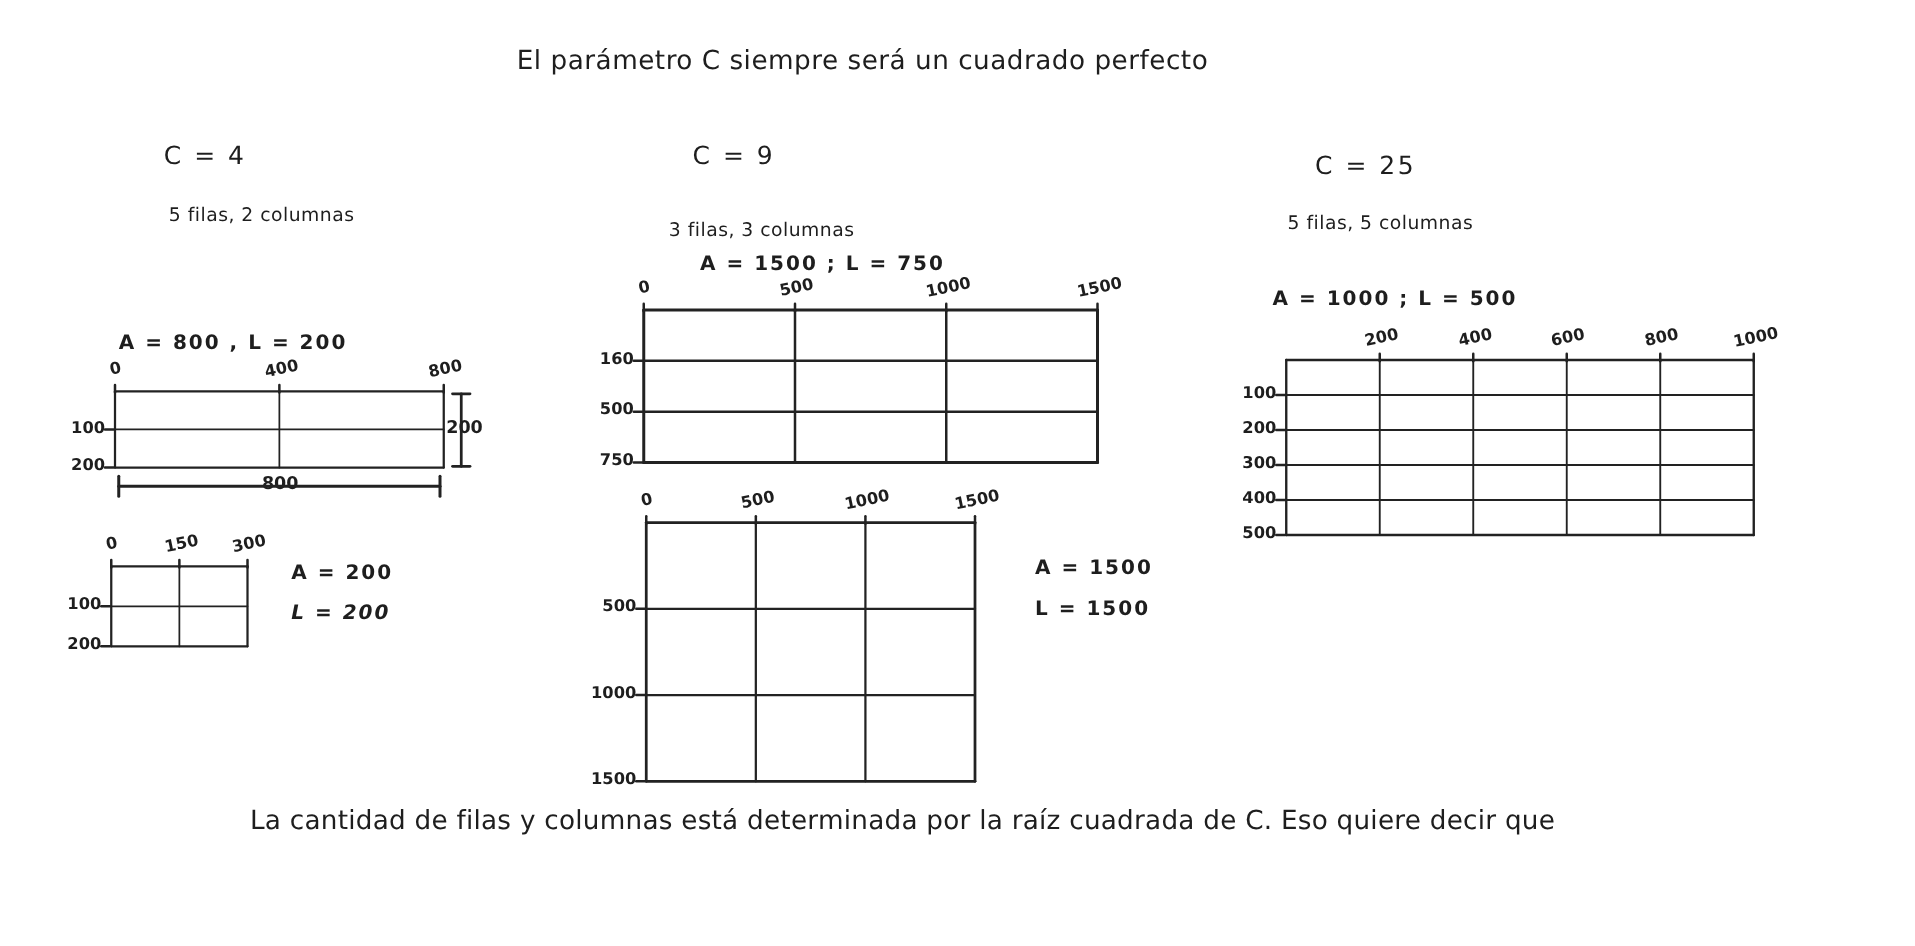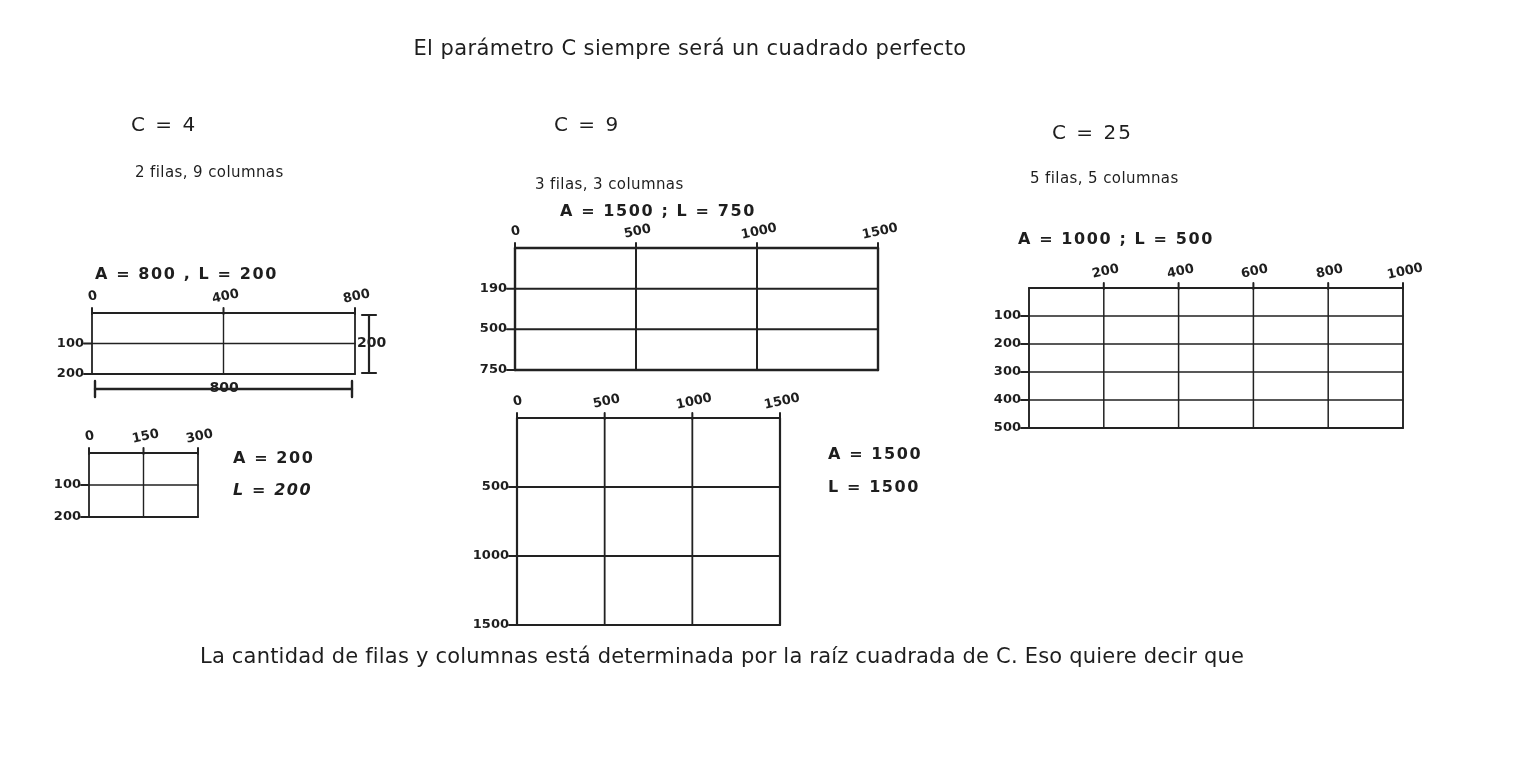--- a/index.html
+++ b/index.html
@@ -21,21 +21,21 @@
          padding:0 4px;white-space:nowrap;}
 </style>
 </head>
 <body>
 
 <div class="page">
 
   <div class="abs title" style="left:690px;top:36px;">El parámetro C siempre será un cuadrado perfecto</div>
 
   <div class="abs heading" style="left:97px;top:112px;">C = 4</div>
-  <div class="abs subheading" style="left:135px;top:163px;">2 filas, 9 columnas</div>
+  <div class="abs subheading" style="left:135px;top:163px;">5 filas, 2 columnas</div>
   <div class="abs figlabel" style="left:95px;top:236px;margin-top:28px;">A = 800 ,   L = 200</div>
   <div class="fig" style="left: 92px; top: 313px; width: 263px; height: 61px;">
       <span class="xtick" style="left: 0px; top: -25px;">0</span>
       <span class="xtick" style="left: 131.5px; top: -25px;">400</span>
       <span class="xtick" style="left: 263px; top: -25px;">800</span>
       <span class="ytick" style="left: -46px; top: 21.5px;">100</span>
       <span class="ytick" style="left: -46px; top: 52px;">200</span>
       <span class="measure-label" style="left: 113.5px; top: 66px;">800</span>
       <span class="measure-label" style="left: 261px; top: 20.5px;">200</span>
       <svg width="263" height="61">
@@ -83,21 +83,21 @@
   <div class="abs figlabel" style="left:233px;top:480px;font-style:italic;">L = 200</div>
 
   <div class="abs heading" style="left:520px;top:112px;">C = 9</div>
   <div class="abs subheading" style="left:535px;top:175px;">3 filas, 3 columnas</div>
   <div class="abs figlabel" style="left:560px;top:201px;">A = 1500 ;   L = 750</div>
   <div class="fig" style="left: 515px; top: 248px; width: 363px; height: 122px;">
       <span class="xtick" style="left: 0px; top: -25px;">0</span>
       <span class="xtick" style="left: 121px; top: -25px;">500</span>
       <span class="xtick" style="left: 242px; top: -25px;">1000</span>
       <span class="xtick" style="left: 363px; top: -25px;">1500</span>
-      <span class="ytick" style="left: -46px; top: 31.6667px;">190</span>
+      <span class="ytick" style="left: -46px; top: 31.6667px;">160</span>
       <span class="ytick" style="left: -46px; top: 72.3333px;">500</span>
       <span class="ytick" style="left: -46px; top: 113px;">750</span>
       <svg width="363" height="122">
         <line x1="0" y1="0" x2="363" y2="0" stroke="#222222" stroke-width="2.4" stroke-linecap="round"></line>
         <line x1="0" y1="122" x2="363" y2="122" stroke="#222222" stroke-width="2.4" stroke-linecap="round"></line>
         <line x1="0" y1="0" x2="0" y2="122" stroke="#222222" stroke-width="2.4" stroke-linecap="round"></line>
         <line x1="363" y1="0" x2="363" y2="122" stroke="#222222" stroke-width="2.4" stroke-linecap="round"></line>
         <line x1="121" y1="0" x2="121" y2="122" stroke="#222222" stroke-width="2" stroke-linecap="round"></line>
         <line x1="242" y1="0" x2="242" y2="122" stroke="#222222" stroke-width="2" stroke-linecap="round"></line>
         <line x1="0" y1="40.666666666666664" x2="363" y2="40.666666666666664" stroke="#222222" stroke-width="2" stroke-linecap="round"></line>

